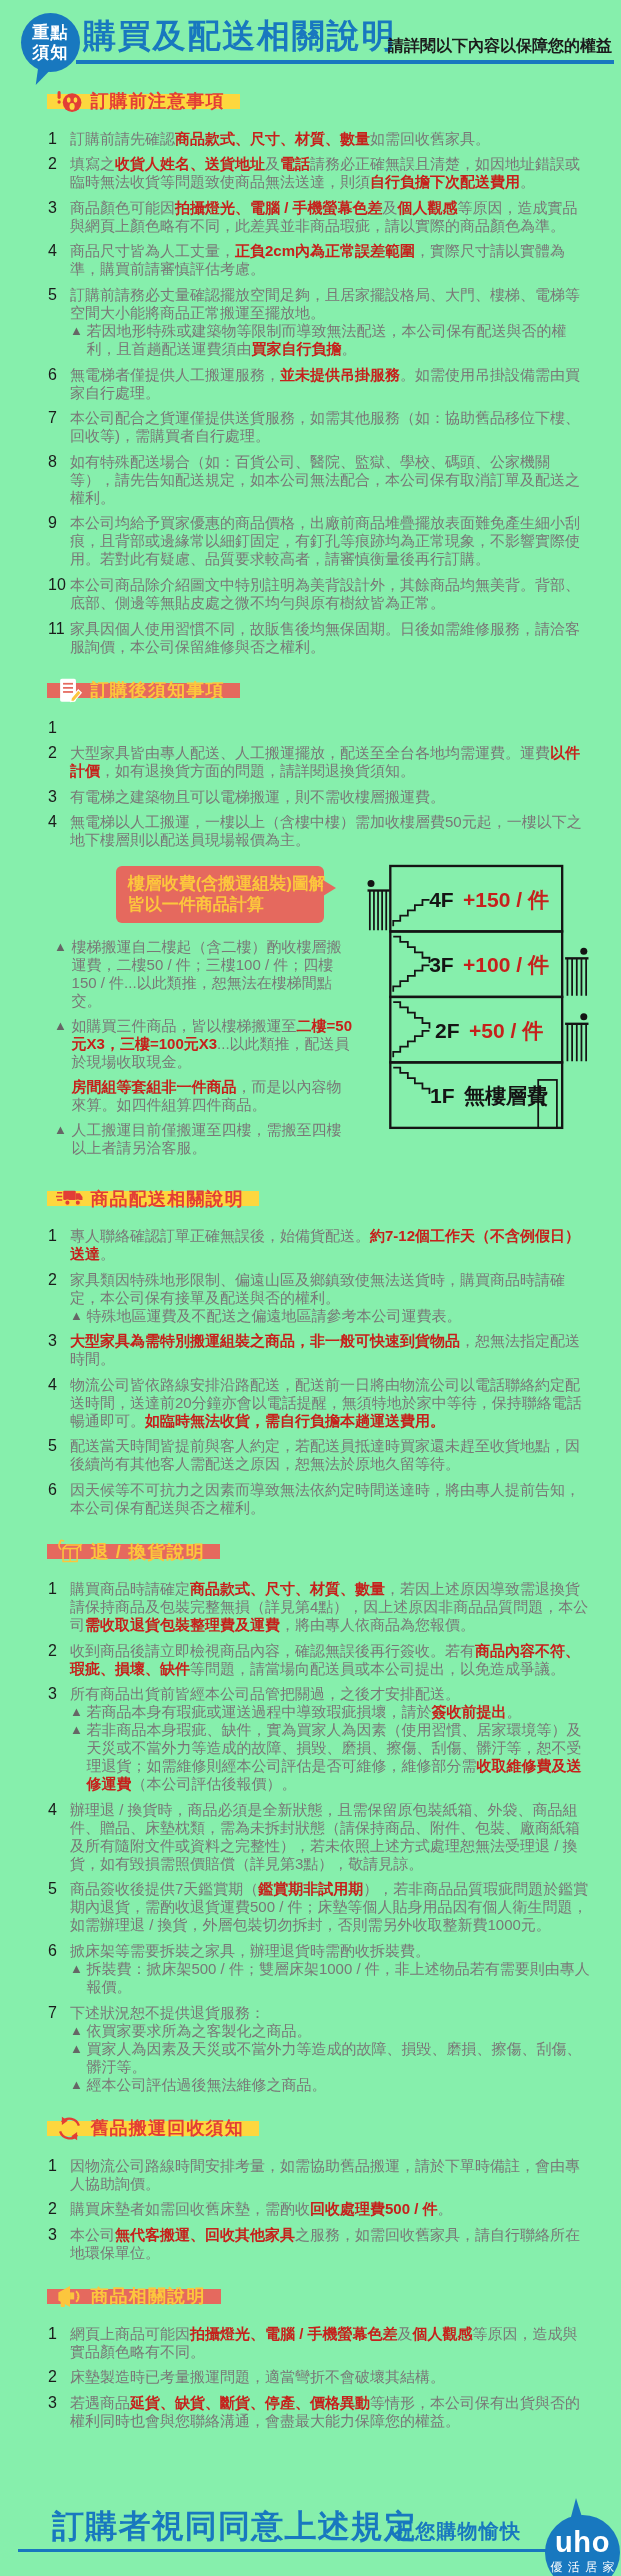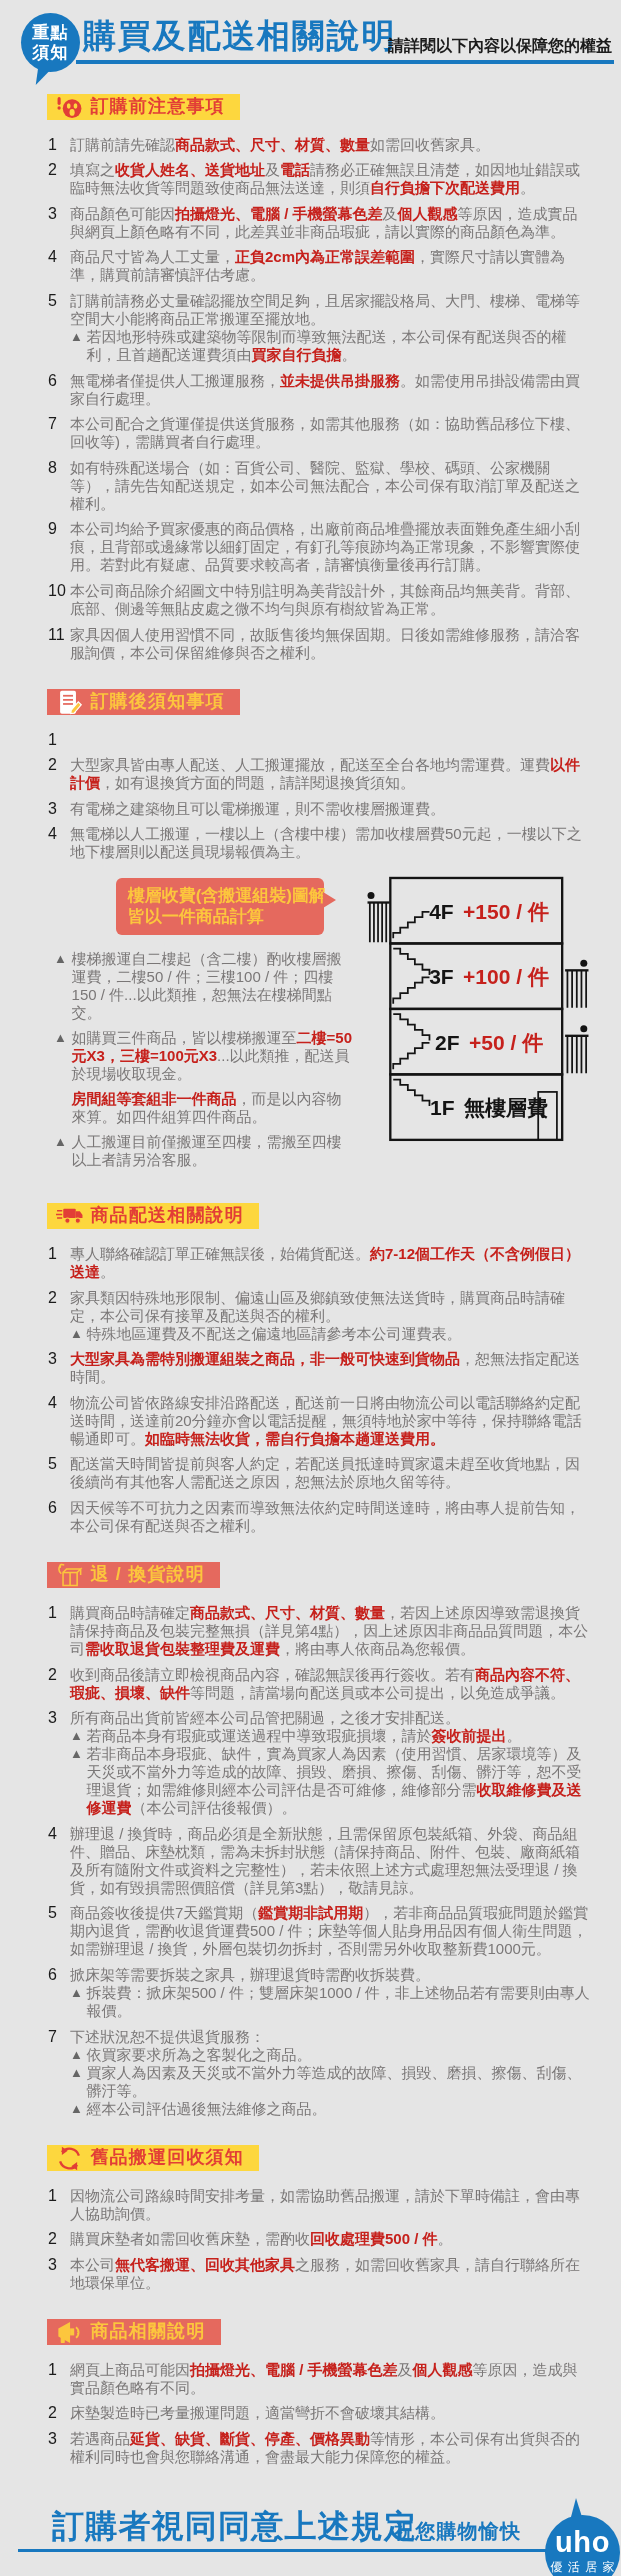--- a/index.html
+++ b/index.html
@@ -1,38 +1,38 @@
 <!DOCTYPE html>
 <html style="font-size:9.4px"><head>
 <meta charset="utf-8">
 <style>
   * { margin:0; padding:0; box-sizing:border-box; }
   html,body { background:#fff; }
   #page {
     position:relative; width:622px; height:2576px; margin:0 auto;
-    background:#e5e5e5; overflow:hidden;
+    background:#86efac; overflow:hidden;
     font-family:"Liberation Sans","DejaVu Sans",sans-serif;
     color:#7a7777;
   }
   
   #pg-header { position:relative; height:89px; }
   .balloon { position:absolute; left:21px; top:13px; width:59px; height:59px;
     background:#1878bf; border-radius:50%; display:flex; flex-direction:column;
     align-items:center; justify-content:center; z-index:2; }
   .balloon span { color:#fff; font-size:17px; font-weight:bold; line-height:20px; letter-spacing:1.2px; }
   .balloon-tail { position:absolute; left:37px; top:67px; width:0; height:0;
     border-top:19px solid #1878bf; border-right:14px solid transparent; transform:rotate(8deg); }
   .pg-title { position:absolute; left:83px; top:14px; font-size:33px; font-weight:bold;
     color:#1878bf; letter-spacing:1.8px; white-space:nowrap; }
   .pg-subtitle { position:absolute; left:388px; top:36px; font-size:16px; font-weight:600;
     color:#1c1c1c; white-space:nowrap; }
   .pg-underline { position:absolute; left:76px; right:8.2px; top:60px; height:3.5px; background:#1878bf; }
   
-  .sec-chip { display:inline-flex; gap:7px; margin-left:47px;
-    height:26px; padding:0 15px 0 9.4px; }
+  .sec-chip { display:inline-flex; align-items:center; gap:7px; margin-left:47px;
+    height:15px; padding:0 15px 0 9.4px; }
   .sec-chip.yellow { background:#fdd73e; }
   .sec-chip.salmon { background:#e5695e; }
   .sec-chip .chip-title { font-size:18px; font-weight:bold; letter-spacing:1.2px; white-space:nowrap; }
   .sec-chip.yellow .chip-title { color:#e23e36; }
   .sec-chip.salmon .chip-title { color:#fcc63d; }
   .chip-icon { display:inline-flex; width:27px; height:27px; }
   
   .items { margin-top:13px; }
   .item { display:flex; padding-left:48px; padding-right:30px; margin-bottom:7.6px; }
   .item .num { width:22px; flex:none; color:#1b1b1b; font-size:16px; line-height:18px; }

